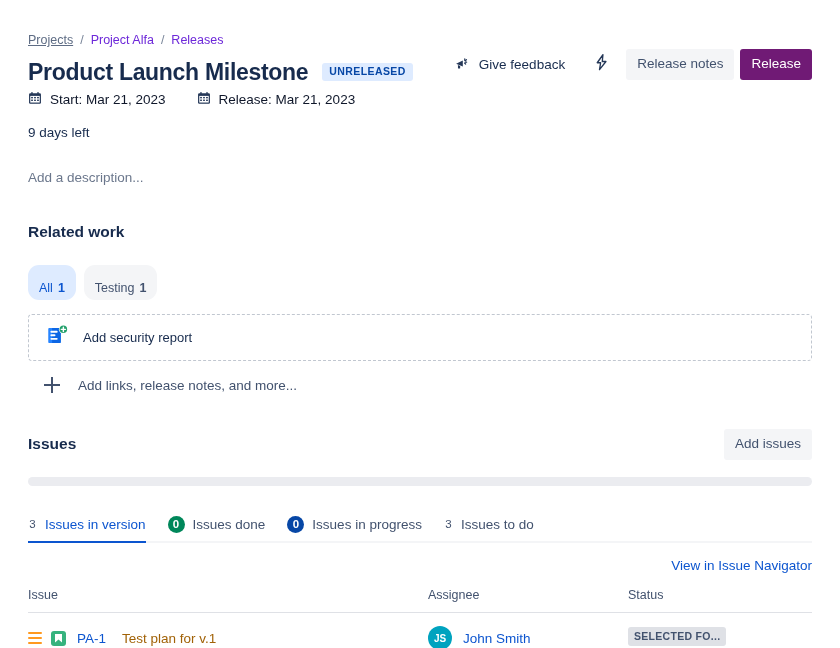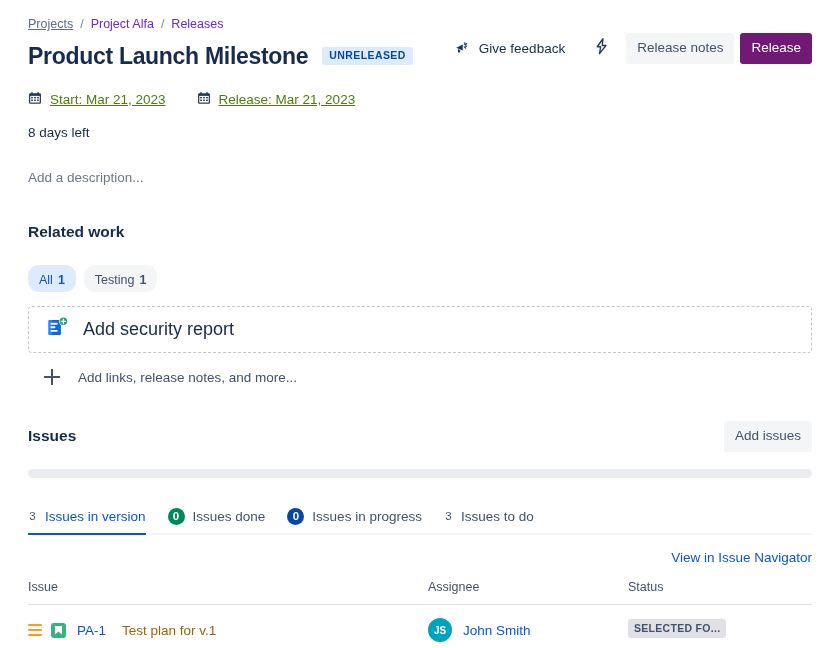--- a/index.html
+++ b/index.html
@@ -16,20 +16,21 @@
   }
 
   .page { position: relative; width: 840px; height: 648px; padding: 0 28px; }
 
   
   .breadcrumb {
     display: flex; align-items: flex-start; gap: 7px;
     padding-top: 16px;
     font-size: 12.5px; color: #5e6c84;
     line-height: 16px;
+    margin-top: 16px;
   }
   .breadcrumb .crumb { color: #6d28d9; text-decoration: none; }
   .breadcrumb .crumb.link { text-decoration: underline; color: #5e6c84; }
   .breadcrumb .sep { color: #7a869a; }
 
   
   .title-row {
     display: flex; align-items: center;
     margin-top: 9px;
     height: 30px;
@@ -76,22 +77,22 @@
     cursor: pointer;
     line-height: 16px;
     white-space: nowrap;
   }
   .btn-subtle { background: #f4f5f7; color: #42526e; }
   .btn-primary { background: #0c55cf; color: #ffffff; margin-left: 6px; font-weight: normal; }
 
   
   .dates {
     display: flex; align-items: center;
-    margin-top: 20px;
-    font-size: 13.5px; color: #4d7c0f; text-decoration: underline;
+    margin-top: 4px;
+    font-size: 13.5px; color: #0f172a;
   }
   .date-item { display: flex; align-items: center; gap: 8px; }
   .date-item + .date-item { margin-left: 31px; }
   .days-left { margin-top: 17px; font-size: 13.5px; color: #172b4d; }
 
   
   .description {
     margin-top: 30px;
     font-size: 13.5px;
     color: #6b778c;
@@ -102,39 +103,39 @@
   .section-heading {
     font-size: 15.5px; font-weight: bold; color: #172b4d;
   }
   .related-heading { margin-top: 38px; }
 
   .pills { display: flex; align-items: center; gap: 8px; margin-top: 24px; }
   .pill {
     display: inline-flex; align-items: center; gap: 5px;
     font-size: 12.5px;
     border-radius: 11px;
-    padding: 8px 11px 5px;
+    padding: 16px 11px 5px;
     cursor: pointer;
     line-height: 14px;
   }
   .pill .cnt { font-weight: bold; }
   .pill.sel { background: #deebff; color: #0c55cf; }
   .pill.unsel { background: #f4f5f7; color: #42526e; }
 
   .dashed-card {
     margin-top: 14px;
     height: 47px;
     border: 1px dashed #c1c7d0;
     border-radius: 4px;
     display: flex; align-items: center;
     padding: 0 16px;
     cursor: pointer;
     background: #fff;
   }
-  .dashed-card .lbl { margin-left: 13px; font-size: 18px; color: #172b4d; }
+  .dashed-card .lbl { margin-left: 13px; font-size: 13px; color: #172b4d; }
 
   .add-links {
     margin-top: 16px;
     display: flex; align-items: center;
     padding-left: 16px;
     cursor: pointer;
   }
   .add-links .plus {
     width: 16px; height: 16px; position: relative; margin-right: 18px;
   }
@@ -326,21 +327,21 @@
           <rect x="7" y="9.8" width="2" height="1.6" fill="#253858"></rect>
           <rect x="10.4" y="9.8" width="2" height="1.6" fill="#253858"></rect>
           <rect x="3.8" y="1.1" width="1.5" height="2.6" rx=".7" fill="#253858"></rect>
           <rect x="10.7" y="1.1" width="1.5" height="2.6" rx=".7" fill="#253858"></rect>
         </svg>
       </span>
       <span>Release: Mar 21, 2023</span>
     </div>
   </div>
 
-  <div class="days-left">8 days left</div>
+  <div class="days-left">9 days left</div>
 
   <div class="description">Add a description...</div>
 
   <div class="section-heading related-heading">Related work</div>
 
   <div class="pills">
     <div class="pill sel">
       <span>All</span>
       <span class="cnt">1</span>
     </div>

